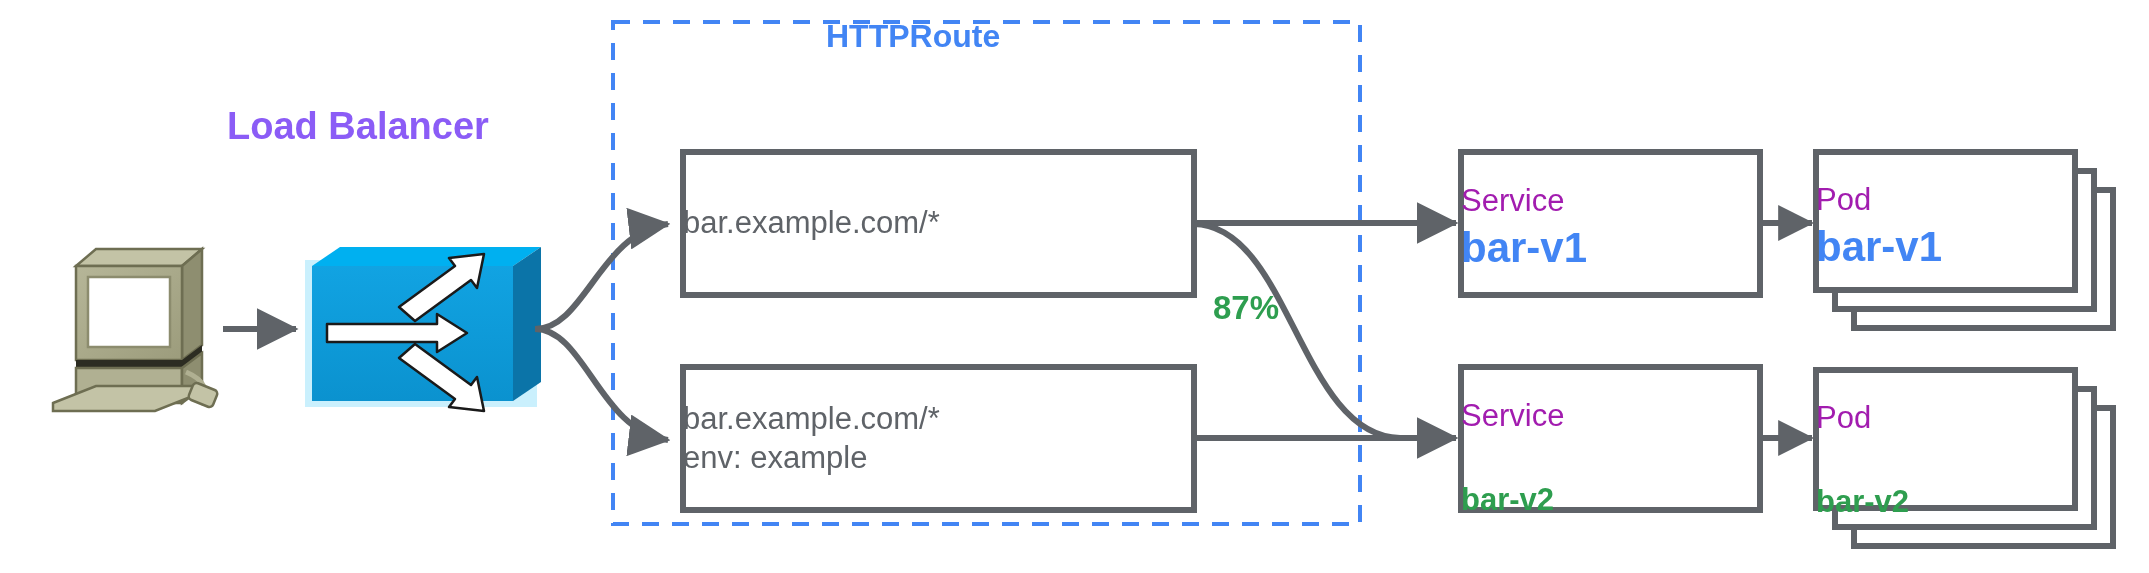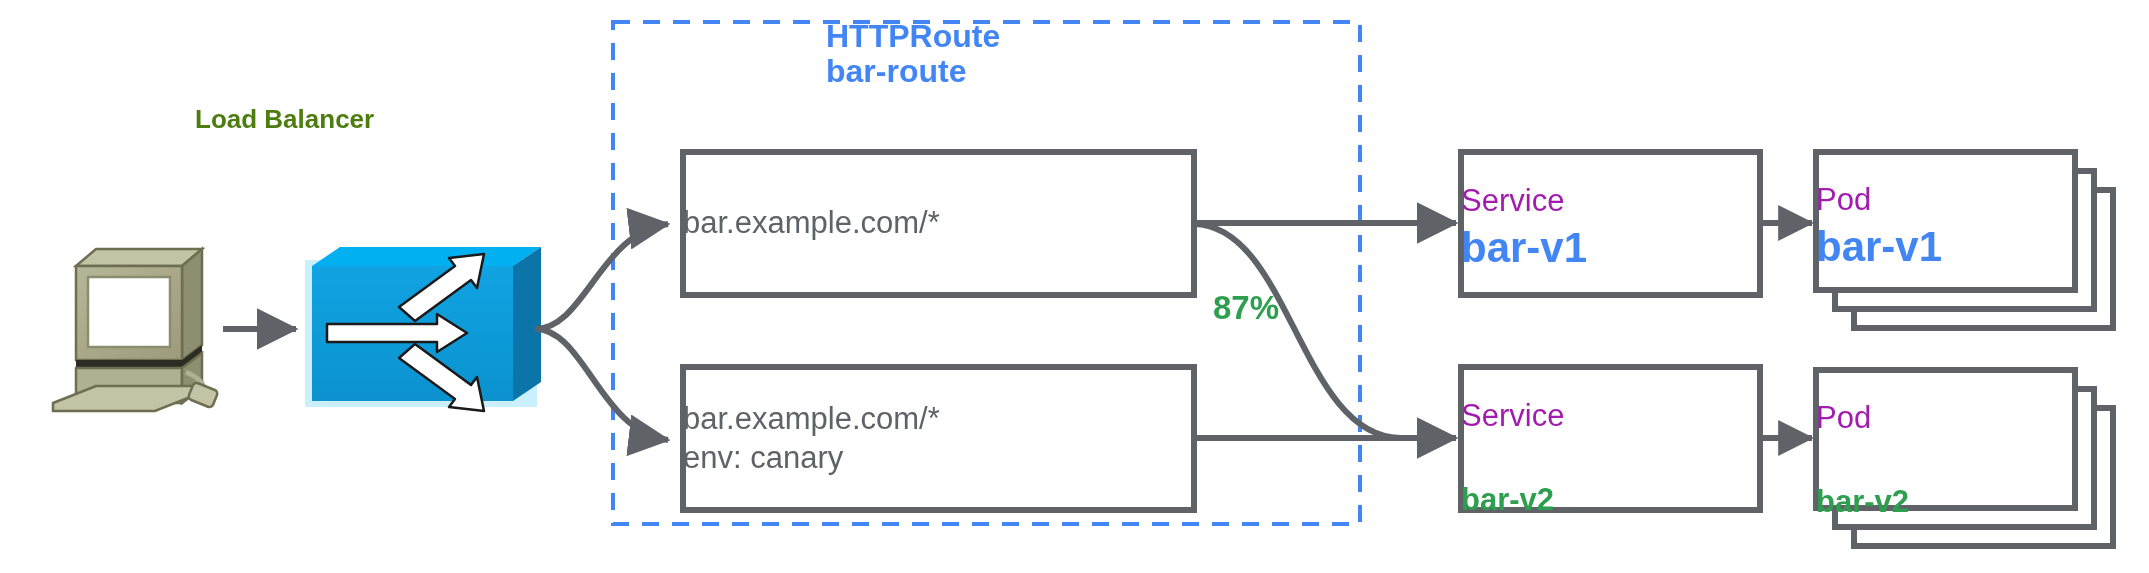--- a/index.html
+++ b/index.html
@@ -25,23 +25,24 @@
     height: 573px;
   }
   .lbl {
     position: absolute;
     text-align: left;
     line-height: 1.18;
     white-space: pre;
     pointer-events: none;
   }
   .title-gray {
-    color: #4d7c0f;
-    font-size: 26px;
-    font-weight: bold;
+    color: #8b5cf6;
+    font-size: 38px;
+    font-weight: bold;
+    margin-left: 32px;
   }
   .route-blue {
     color: #4285F4;
     font-size: 32px;
     font-weight: bold;
   }
   .box-text {
     color: #5F6368;
     font-size: 31px;
     font-weight: normal;
@@ -169,27 +170,26 @@
       <rect x="1854" y="408" width="259" height="138" fill="#FFFFFF" stroke="#5F6368" stroke-width="6"></rect>
       <rect x="1835" y="389" width="259" height="138" fill="#FFFFFF" stroke="#5F6368" stroke-width="6"></rect>
       <rect x="1816" y="370" width="259" height="138" fill="#FFFFFF" stroke="#5F6368" stroke-width="6"></rect>
     </g>
   </svg>
 
   <div class="lbl title-gray" style="left:195px; top:104px; width:220px;">Load Balancer</div>
 
   <div class="lbl route-blue" style="left:826px; top:18px; width:320px;">HTTPRoute</div>
 
-  <div class="lbl route-blue" style="left:826px; top:53px; width:320px;">bar-route</div>
 
   <div class="lbl box-text" style="left:683px; top:205px; width:511px;">bar.example.com/*</div>
 
   <div class="lbl box-text" style="left:683px; top:401px; width:511px;">bar.example.com/*</div>
 
-  <div class="lbl box-text" style="left:683px; top:440px; width:511px;">env: canary</div>
+  <div class="lbl box-text" style="left:683px; top:440px; width:511px;">env: example</div>
 
 
   <div class="lbl pct-green" style="left:1213px; top:289px; width:130px;">87%</div>
 
   <div class="lbl node-title" style="left:1461px; top:183px; width:299px;">Service</div>
   <div class="lbl node-name-blue" style="left:1461px; top:223px; width:299px;">bar-v1</div>
 
   <div class="lbl node-title" style="left:1461px; top:398px; width:299px;">Service</div>
   <div class="lbl node-name-green" style="left:1461px; top:438px; width:299px;">bar-v2</div>
 

